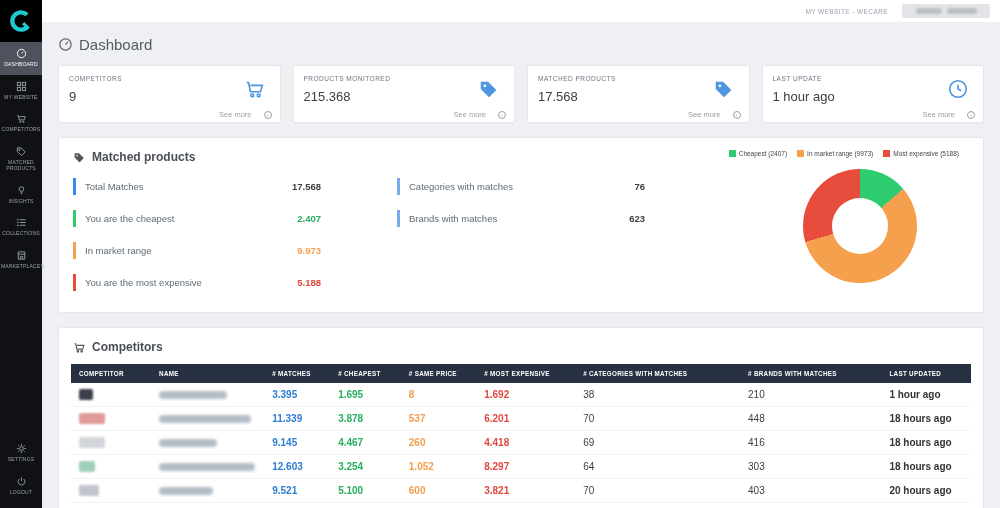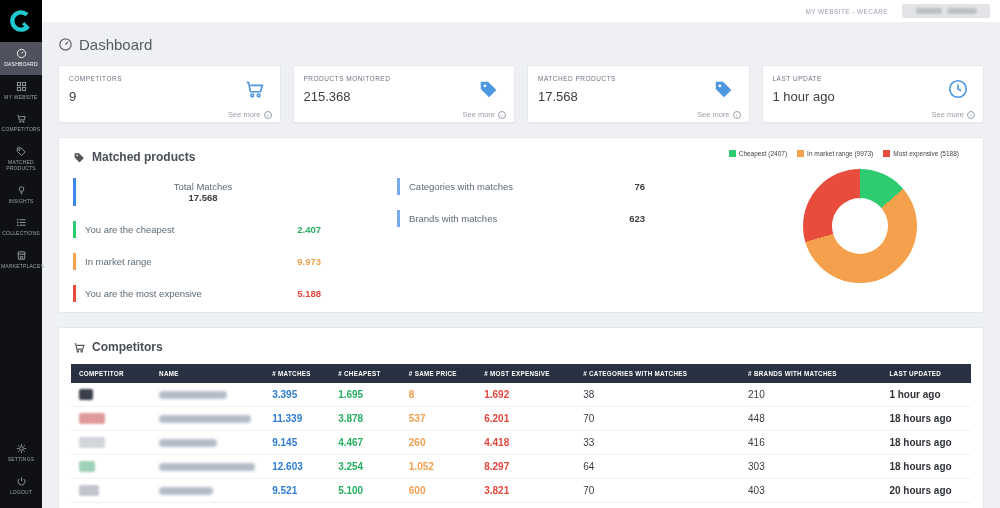--- a/index.html
+++ b/index.html
@@ -26,35 +26,35 @@
   .page-title { display:flex; align-items:center; gap:6px; margin:6px 0 12px; color:#555b62; font-size:15px; font-weight:500; }
   .page-title svg { width:15px; height:15px; }
 
   
   .cards { display:flex; gap:12px; }
   .card { flex:1; background:#fff; border:1px solid #e4e7eb; border-radius:2px; position:relative; height:58px; padding:9px 10px; box-shadow:0 1px 1px rgba(0,0,0,.02); }
   .card-label { font-size:6.5px; color:#6b7480; letter-spacing:.5px; }
   .card-value { font-size:13px; color:#3c4043; margin-top:7px; font-weight:500; }
   .card-icon { position:absolute; right:14px; top:12px; color:#4d96e0; }
   .card-icon svg { width:22px; height:22px; }
-  .see-more { position:absolute; right:8px; bottom:3px; font-size:7.5px; color:#98a0a8; display:flex; align-items:center; gap:3px; cursor:pointer; }
+  .see-more { position:absolute; right:8px; bottom:3px; font-size:7.5px; color:#98a0a8; display:flex; align-items:center; gap:12px; cursor:pointer; }
   .see-circle { width:8px; height:8px; border:1px solid #98a0a8; border-radius:50%; font-size:6px; line-height:7px; text-align:center; color:#98a0a8; }
 
   
   .section { margin-top:14px; background:#fff; border:1px solid #e4e7eb; border-radius:2px; position:relative; }
   .section-title { display:flex; align-items:center; gap:6px; font-size:12px; font-weight:600; color:#4a4f55; }
   .section-title svg { width:13px; height:13px; color:#555; }
 
   
   .matched { height:176px; padding:12px 14px; }
   .m-cols { display:flex; gap:66px; margin-top:14px; }
   .m-col { width:258px; }
   .m-item { display:flex; justify-content:space-between; align-items:center; border-left:3px solid #ccc; padding:3px 10px 3px 9px; margin-bottom:15px; font-size:9.5px; color:#5f6b76; }
   .m-item .val { font-weight:bold; font-size:9.5px; }
-  .bl-blue { border-left-color:#3b8beb;flex-direction:column; } .bl-green { border-left-color:#2ecc71; }
+  .bl-blue { border-left-color:#3b8beb; } .bl-green { border-left-color:#2ecc71; }
   .bl-orange { border-left-color:#f5a04c; } .bl-red { border-left-color:#e74c3c; }
   .bl-lblue { border-left-color:#78abe9; }
   .v-dark { color:#3c4043; } .v-green { color:#27ae60; } .v-orange { color:#f0a04f; } .v-red { color:#e0483e; }
   .v-blue { color:#2d7dd2; }
 
   .chart-area { position:absolute; right:24px; top:12px; width:290px; }
   .legend { display:flex; justify-content:flex-end; gap:10px; font-size:6.5px; color:#3f454c; }
   .legend-item { display:flex; align-items:center; gap:3px; }
   .legend-swatch { width:7px; height:7px; }
   .donut { width:114px; height:114px; border-radius:50%; margin:12px 42px 0 auto; position:relative; background:#ddd; }
@@ -378,21 +378,21 @@
           <td>
               <div class="logo-blob"></div>
             </td>
           <td>
               <div class="name-blob"></div>
             </td>
           <td class="num v-blue">9.145</td>
           <td class="num v-green">4.467</td>
           <td class="num v-orange">260</td>
           <td class="num v-red">4.418</td>
-          <td>33</td>
+          <td>69</td>
           <td>416</td>
           <td class="updated">18 hours ago</td>
         </tr>
         <tr>
           <td>
               <div class="logo-blob"></div>
             </td>
           <td>
               <div class="name-blob"></div>
             </td>

